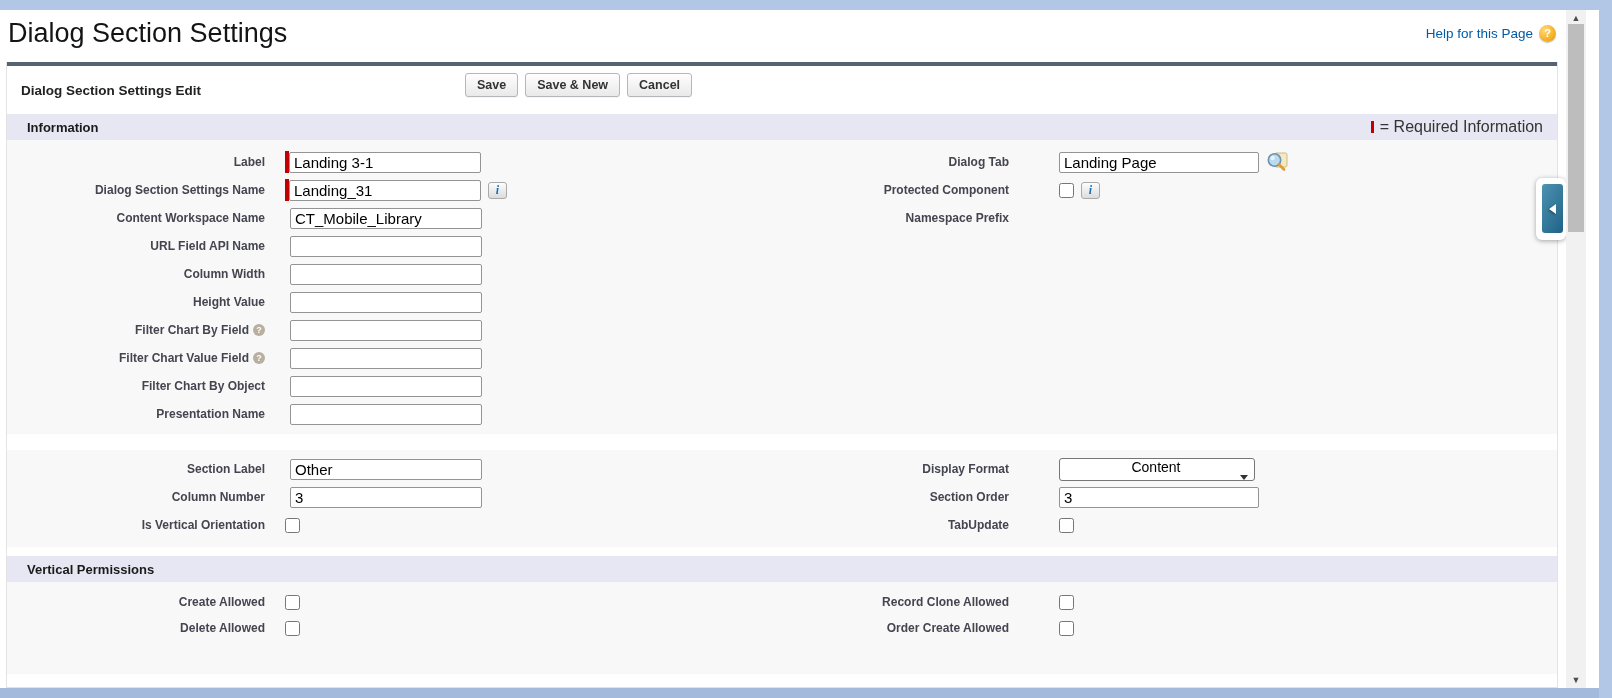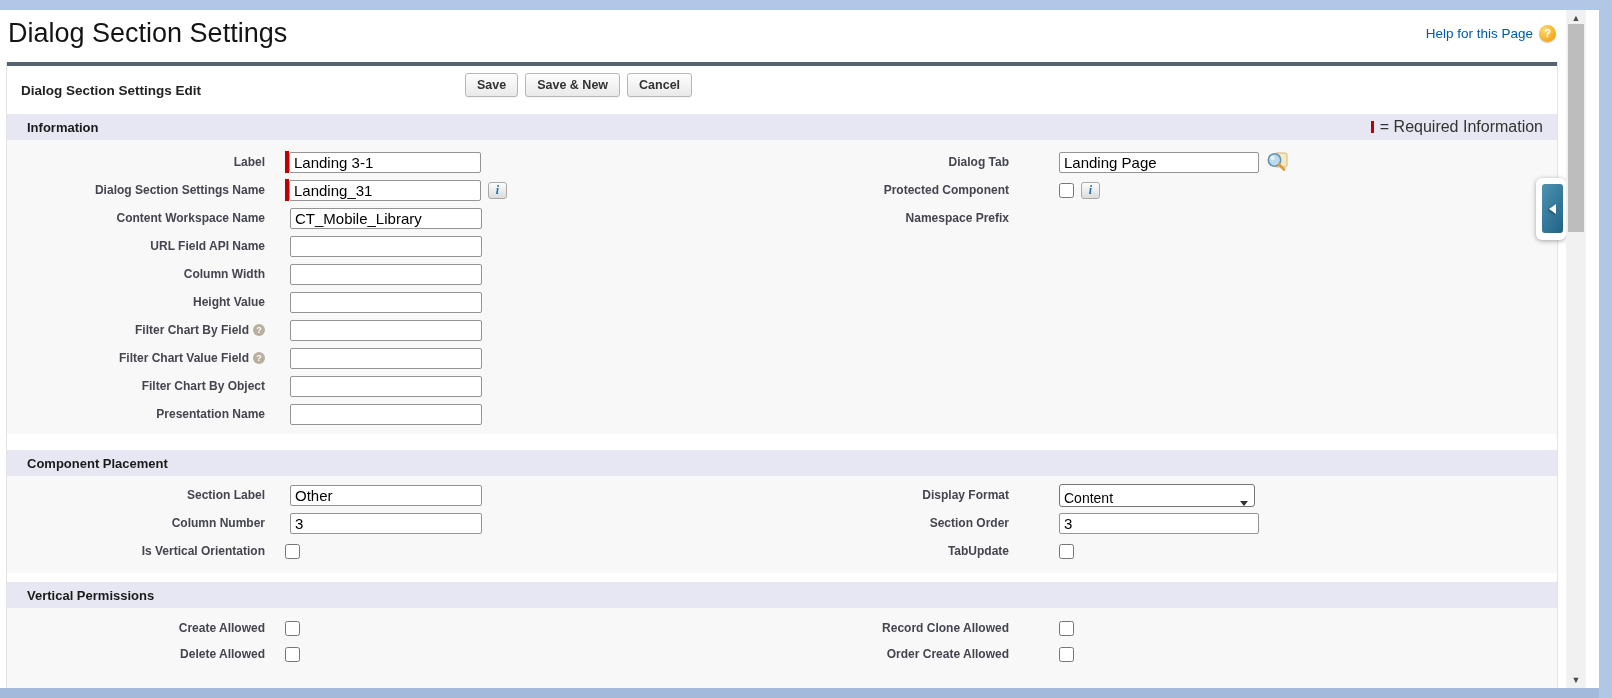--- a/index.html
+++ b/index.html
@@ -61,21 +61,21 @@
     background:linear-gradient(#fdfdfd,#dcdcdc); color:#1970b5; text-align:center; line-height:15px;
     font-family:"Liberation Serif", serif; font-style:italic; font-weight:bold; font-size:12px; cursor:pointer; }
 
   .orb { width:12px; height:12px; border-radius:50%; background:#b9af9e; color:#fff;
     font-size:9px; font-weight:bold; text-align:center; line-height:12px; flex:none; }
 
   .lookup-btn { margin-left:7px; width:22px; height:20px; display:flex; align-items:center;
     justify-content:center; cursor:pointer; }
 
   .fake-select { width:196px; height:23px; border:1px solid #767676; border-radius:3px; background:#fff;
-    display:flex; align-items:flex-end; padding:0 6px 0 4px; cursor:pointer; }
+    display:flex; align-items:center; padding:0 6px 0 4px; cursor:pointer;flex-direction:column; }
   .fake-select .val { font-size:14px; color:#000; }
   .chev { margin-left:auto; width:0; height:0; border-left:4.5px solid transparent;
     border-right:4.5px solid transparent; border-top:5.5px solid #333; }
 
   .scrollbar { position:absolute; left:1566px; top:10px; width:20px; height:678px; background:#f1f1f1; }
   .sb-arrow { position:absolute; left:0; width:20px; text-align:center; font-size:9px; color:#4d4d4d; }
   .sb-up { top:3px; } .sb-down { bottom:3px; }
   .sb-thumb { position:absolute; left:2px; top:14px; width:16px; height:208px; background:#bdbdbd; }
 
   .toggle-card { position:absolute; left:1536px; top:178px; width:30px; height:62px; background:#fff;
@@ -234,23 +234,20 @@
         <div class="fld-l">
           <input class="txt ml5" type="text" value="" style="">
         </div>
         <div class="lab-r"></div>
           <div class="fld-r"></div>
       </div>
     </div>
 
     <div class="gap" style="height:16px;"></div>
 
-    <div class="sec-bar">
-      <span class="sec-title">Component Placement</span>
-    </div>
 
     <div class="form-area" style="padding:5px 0 8px 0;">
       <div class="row">
         <div class="lab-l flabel">Section Label</div>
         <div class="fld-l">
           <input class="txt ml5" type="text" value="Other" style="">
         </div>
         <div class="lab-r flabel">Display Format</div>
         <div class="fld-r">
           <div class="fake-select">

